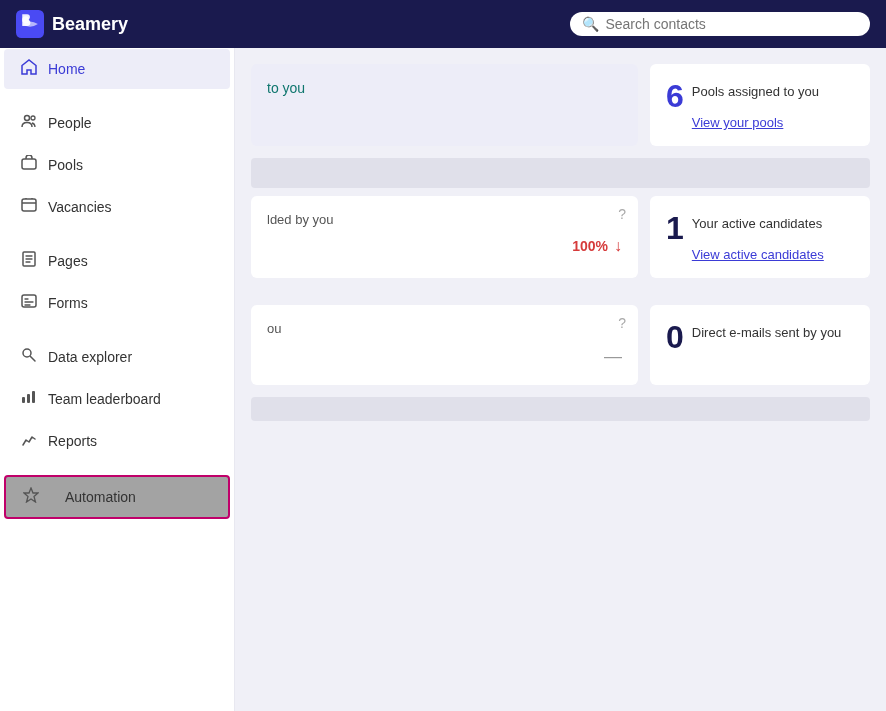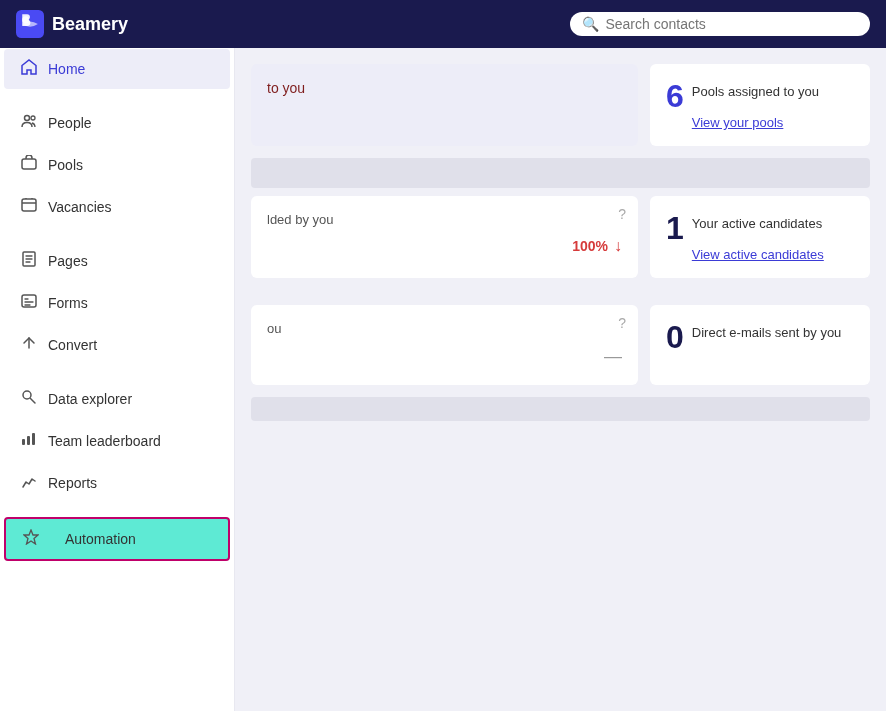--- a/index.html
+++ b/index.html
@@ -80,21 +80,21 @@
       margin: 1px 4px;
       position: relative;
     }
     .sidebar-item.active {
       background: #ededf8;
       color: #3b3bd6;
     }
     .sidebar-item.active .item-label { color: #3b3bd6; font-weight: 500; }
     .sidebar-item.highlighted {
       border: 2px solid #c0006a;
-      background: #5eead4;
+      background: #a3a3a3;
       gap: 25px;
     }
     .sidebar-item .item-icon {
       font-size: 16px;
       width: 18px;
       text-align: center;
       flex-shrink: 0;
     }
     .sidebar-divider { height: 12px; }
 
@@ -239,29 +239,20 @@
       <span class="item-icon">
         <svg width="16" height="16" viewBox="0 0 16 16" fill="none">
             <rect x="1" y="2" width="14" height="12" rx="2" stroke="#555" stroke-width="1.5"></rect>
             <path d="M4 6h3M4 9h8M4 12h5" stroke="#555" stroke-width="1.3" stroke-linecap="round"></path>
           </svg>
       </span>
       <span class="item-label">Forms</span>
     </div>
 
 
-    <div class="sidebar-item">
-      <span class="item-icon">
-        <svg width="16" height="16" viewBox="0 0 16 16" fill="none">
-            <path d="M3 8 L8 3 L13 8" stroke="#555" stroke-width="1.5" stroke-linecap="round"></path>
-            <path d="M8 3 L8 13" stroke="#555" stroke-width="1.5" stroke-linecap="round"></path>
-          </svg>
-      </span>
-      <span class="item-label">Convert</span>
-    </div>
 
     <div class="sidebar-divider"></div>
 
     <div class="sidebar-item">
       <span class="item-icon">
         <svg width="16" height="16" viewBox="0 0 16 16" fill="none">
             <circle cx="6" cy="6" r="4" stroke="#555" stroke-width="1.5"></circle>
             <path d="M9.5 9.5L14 14" stroke="#555" stroke-width="1.5" stroke-linecap="round"></path>
           </svg>
       </span>
@@ -298,21 +289,21 @@
       </span>
       <span class="item-label">Automation</span>
     </div>
 
   </aside>
 
   <main class="content">
 
     <div style="display:flex; gap:12px; margin-bottom:12px;">
       <div class="card" style="flex:1; background:#ededf8;">
-        <div class="card-header-text" style="font-size:14px; color:#7f1d1d;">to you</div>
+        <div class="card-header-text" style="font-size:14px; color:#0f766e;">to you</div>
       </div>
       <div class="card" style="width:220px; background:white;">
         <div style="display:flex; align-items:flex-start; gap:8px;">
           <span class="card-num-big" style="color:#3b3bd6;">6</span>
           <div class="card-text-col">
             <span style="font-size:13px; color:#333; font-weight:500;">Pools assigned to you</span>
             <span class="card-link">View your pools</span>
           </div>
         </div>
       </div>

